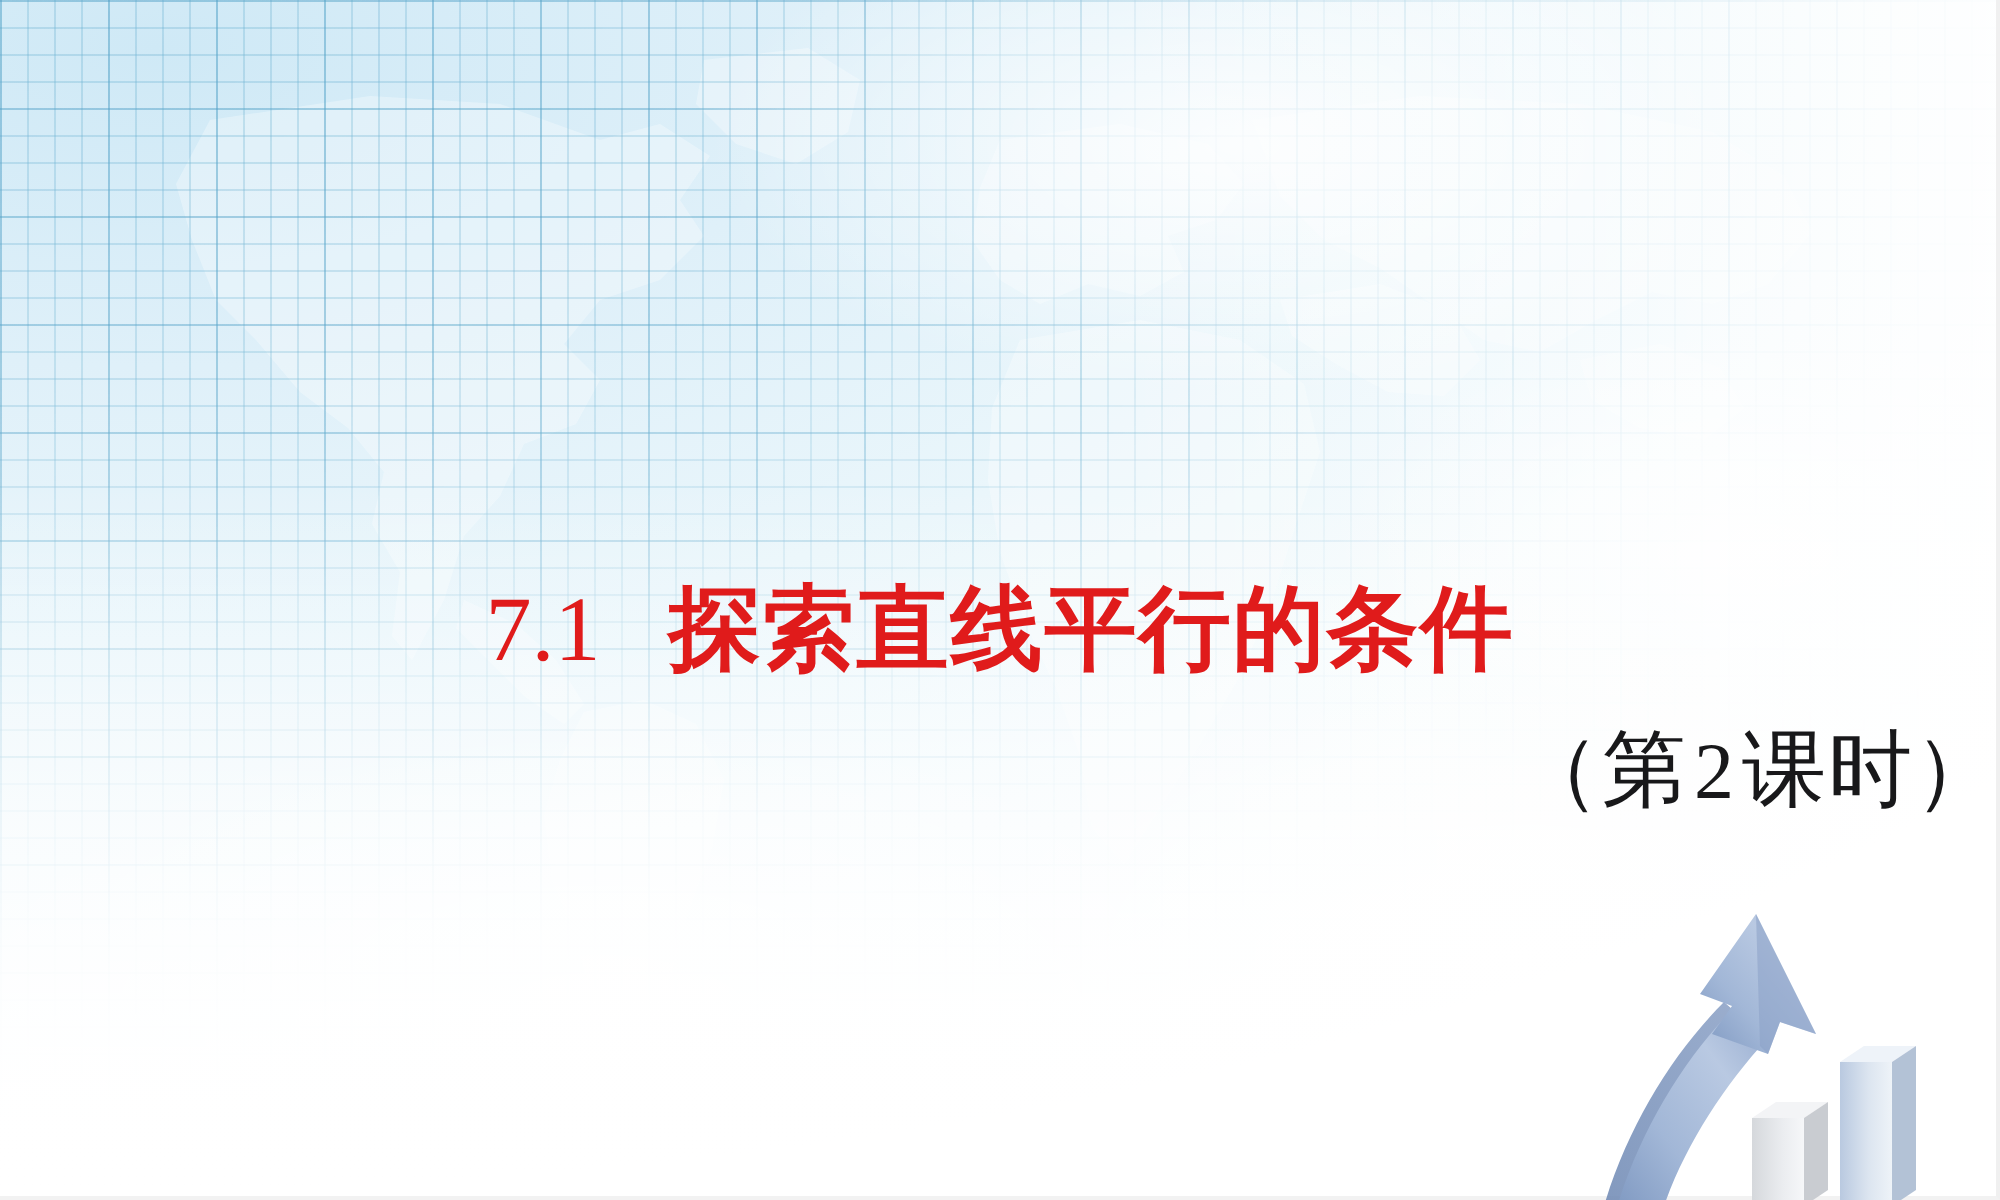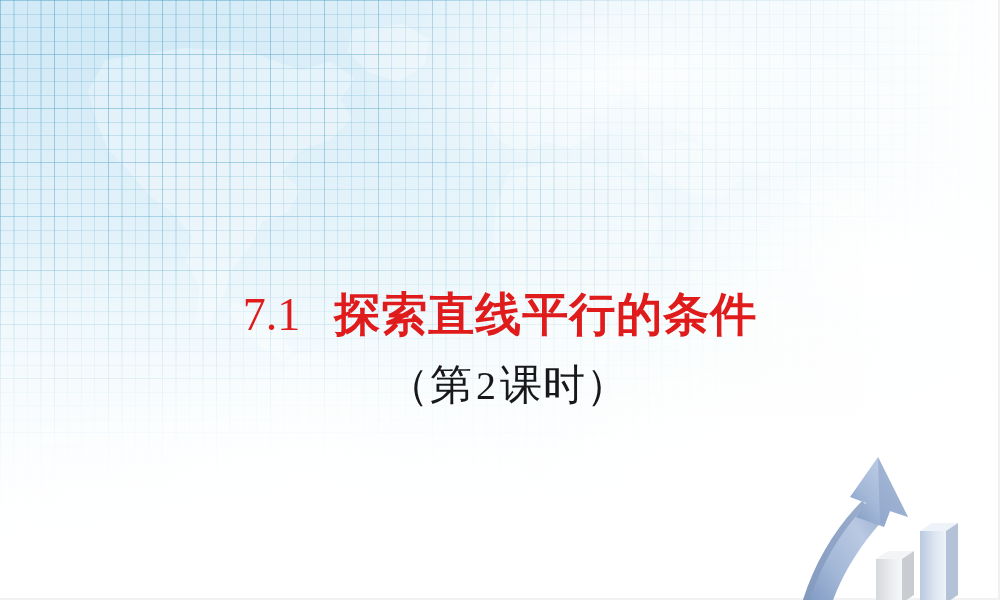--- a/index.html
+++ b/index.html
@@ -106,20 +106,21 @@
     width: 34px;
   }
   #subtitle {
     margin: 20px 0 0 16px;
     font-size: 42px;
     line-height: 1.16;
     font-weight: 400;
     color: #18181a;
     letter-spacing: 1px;
     white-space: nowrap;
+    text-align: right;
   }
   #subtitle .num {
     font-family: "Liberation Serif", "DejaVu Serif", serif;
     font-size: 40px;
     padding: 0 3px;
   }
 
   
   #growth-graphic {
     position: absolute;

